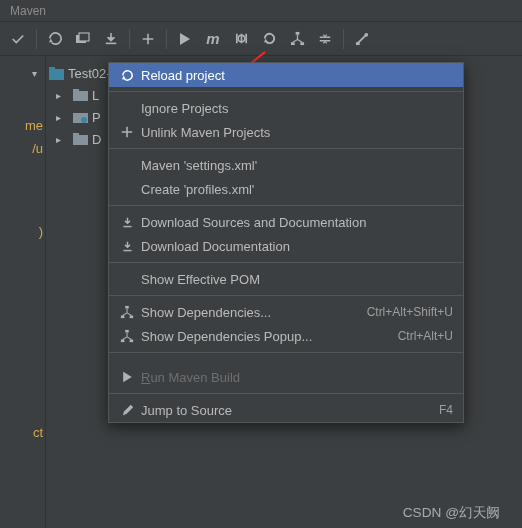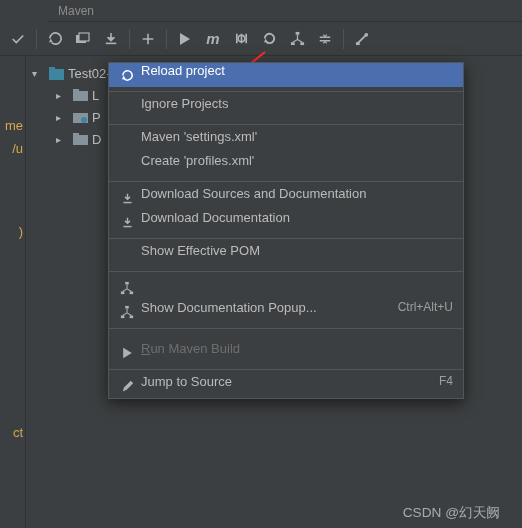--- a/index.html
+++ b/index.html
@@ -15,21 +15,20 @@
 }
 .panel-header {
   height: 22px;
   background: #3c3f41;
   border-bottom: 1px solid #323232;
   padding: 2px 10px;
   color: #8c8c8c;
   font-size: 12px;
   display:flex;
   align-items:center;
-  margin-left:48px;
 }
 .toolbar {
   height: 34px;
   display: flex;
   align-items: center;
   padding: 0 4px;
   border-bottom: 1px solid #323232;
   gap: 0;
 }
 .toolbar .tb-btn {
@@ -44,21 +43,21 @@
   width: 1px;
   height: 20px;
   background: #515151;
   margin: 0 4px;
 }
 .left-gutter {
   position: absolute;
   left: 0;
   top: 56px;
   bottom: 0;
-  width: 26px;
+  width: 46px;
   background: #3c3f41;
   border-right: 1px solid #323232;
   color: #d6a84c;
   font-size: 13px;
   padding-top: 50px;
 }
 .left-gutter div { padding: 4px 2px; text-align: right;}
 .tree {
   position: absolute;
   left: 26px;
@@ -79,20 +78,21 @@
   position: absolute;
   left: 108px;
   top: 62px;
   width: 356px;
   background: #3c3f41;
   border: 1px solid #515658;
   box-shadow: 0 4px 14px rgba(0,0,0,0.6);
 }
 .menu-item {
   display: flex;
+  align-items: center;
   height: 24px;
   padding: 0 10px 0 8px;
   color: #bbbbbb;
   font-size: 13px;
 }
 .menu-item.highlight { background: #4b6eaf; color: #fff;}
 .menu-item.disabled { color: #6e6e6e; margin-top: 12px;}
 .menu-icon {
   width: 20px;
   display: flex;
@@ -279,20 +279,28 @@
           <path fill="currentColor" d="M2 12l4 0-2-4z"></path>
         </svg>
       </span>
       <span class="menu-label">Reload project</span>
     </div>
     <div class="menu-sep"></div>
     <div class="menu-item">
       <span class="menu-icon"></span>
       <span class="menu-label">Ignore Projects</span>
     </div>
+    <div class="menu-item">
+      <span class="menu-icon">
+        <svg width="14" height="14" viewBox="0 0 16 16">
+          <path d="M8 2v12M2 8h12" stroke="currentColor" stroke-width="1.8"></path>
+        </svg>
+      </span>
+      <span class="menu-label">Unlink Maven Projects</span>
+    </div>
     <div class="menu-sep"></div>
     <div class="menu-item">
       <span class="menu-icon"></span>
       <span class="menu-label">Maven 'settings.xml'</span>
     </div>
     <div class="menu-item">
       <span class="menu-icon"></span>
       <span class="menu-label">Create 'profiles.xml'</span>
     </div>
     <div class="menu-sep"></div>
@@ -322,31 +330,33 @@
     <div class="menu-sep"></div>
     <div class="menu-item">
       <span class="menu-icon">
         <svg width="14" height="14" viewBox="0 0 16 16">
           <rect x="6" y="1" width="4" height="3" fill="currentColor"></rect>
           <rect x="1" y="12" width="4" height="3" fill="currentColor"></rect>
           <rect x="11" y="12" width="4" height="3" fill="currentColor"></rect>
           <path d="M8 4v5M8 9l-5 3M8 9l5 3" stroke="currentColor" stroke-width="1.2" fill="none"></path>
         </svg>
       </span>
+      <span class="menu-label">Show Dependencies...</span>
+      <span class="menu-shortcut">Ctrl+Alt+Shift+U</span>
     </div>
     <div class="menu-item">
       <span class="menu-icon">
         <svg width="14" height="14" viewBox="0 0 16 16">
           <rect x="6" y="1" width="4" height="3" fill="currentColor"></rect>
           <rect x="1" y="12" width="4" height="3" fill="currentColor"></rect>
           <rect x="11" y="12" width="4" height="3" fill="currentColor"></rect>
           <path d="M8 4v5M8 9l-5 3M8 9l5 3" stroke="currentColor" stroke-width="1.2" fill="none"></path>
         </svg>
       </span>
-      <span class="menu-label">Show Documentation Popup...</span>
+      <span class="menu-label">Show Dependencies Popup...</span>
       <span class="menu-shortcut">Ctrl+Alt+U</span>
     </div>
     <div class="menu-sep"></div>
     <div class="menu-item disabled">
       <span class="menu-icon">
         <svg width="11" height="12" viewBox="0 0 12 14">
           <path fill="currentColor" d="M1 1l10 6-10 6z"></path>
         </svg>
       </span>
       <span class="menu-label"><u>R</u>un Maven Build</span>

